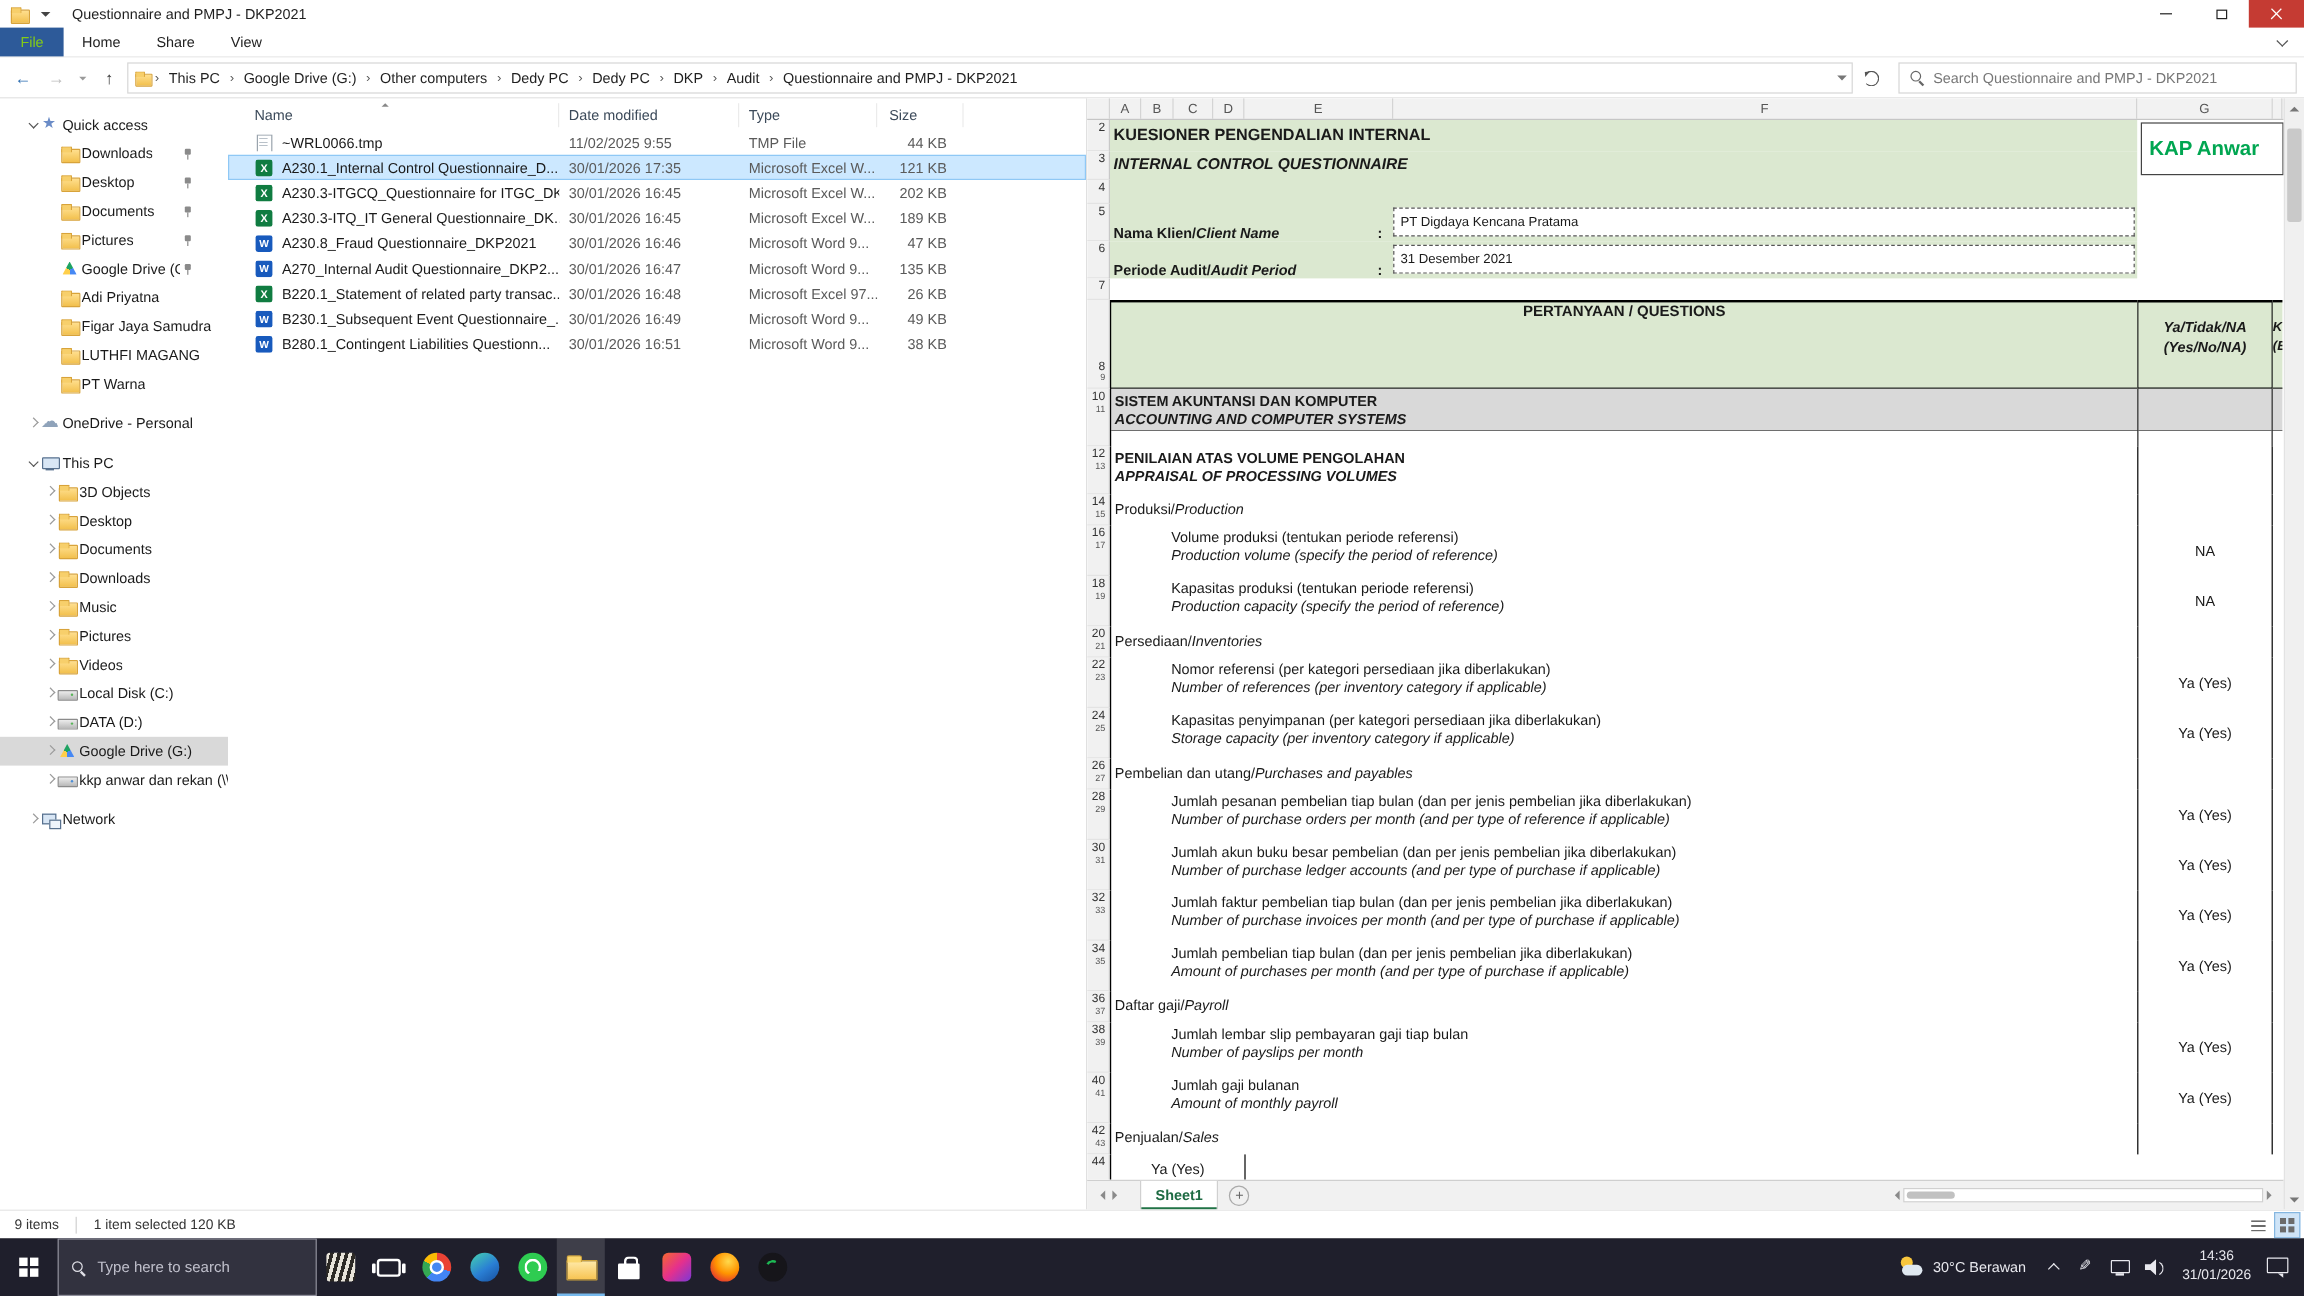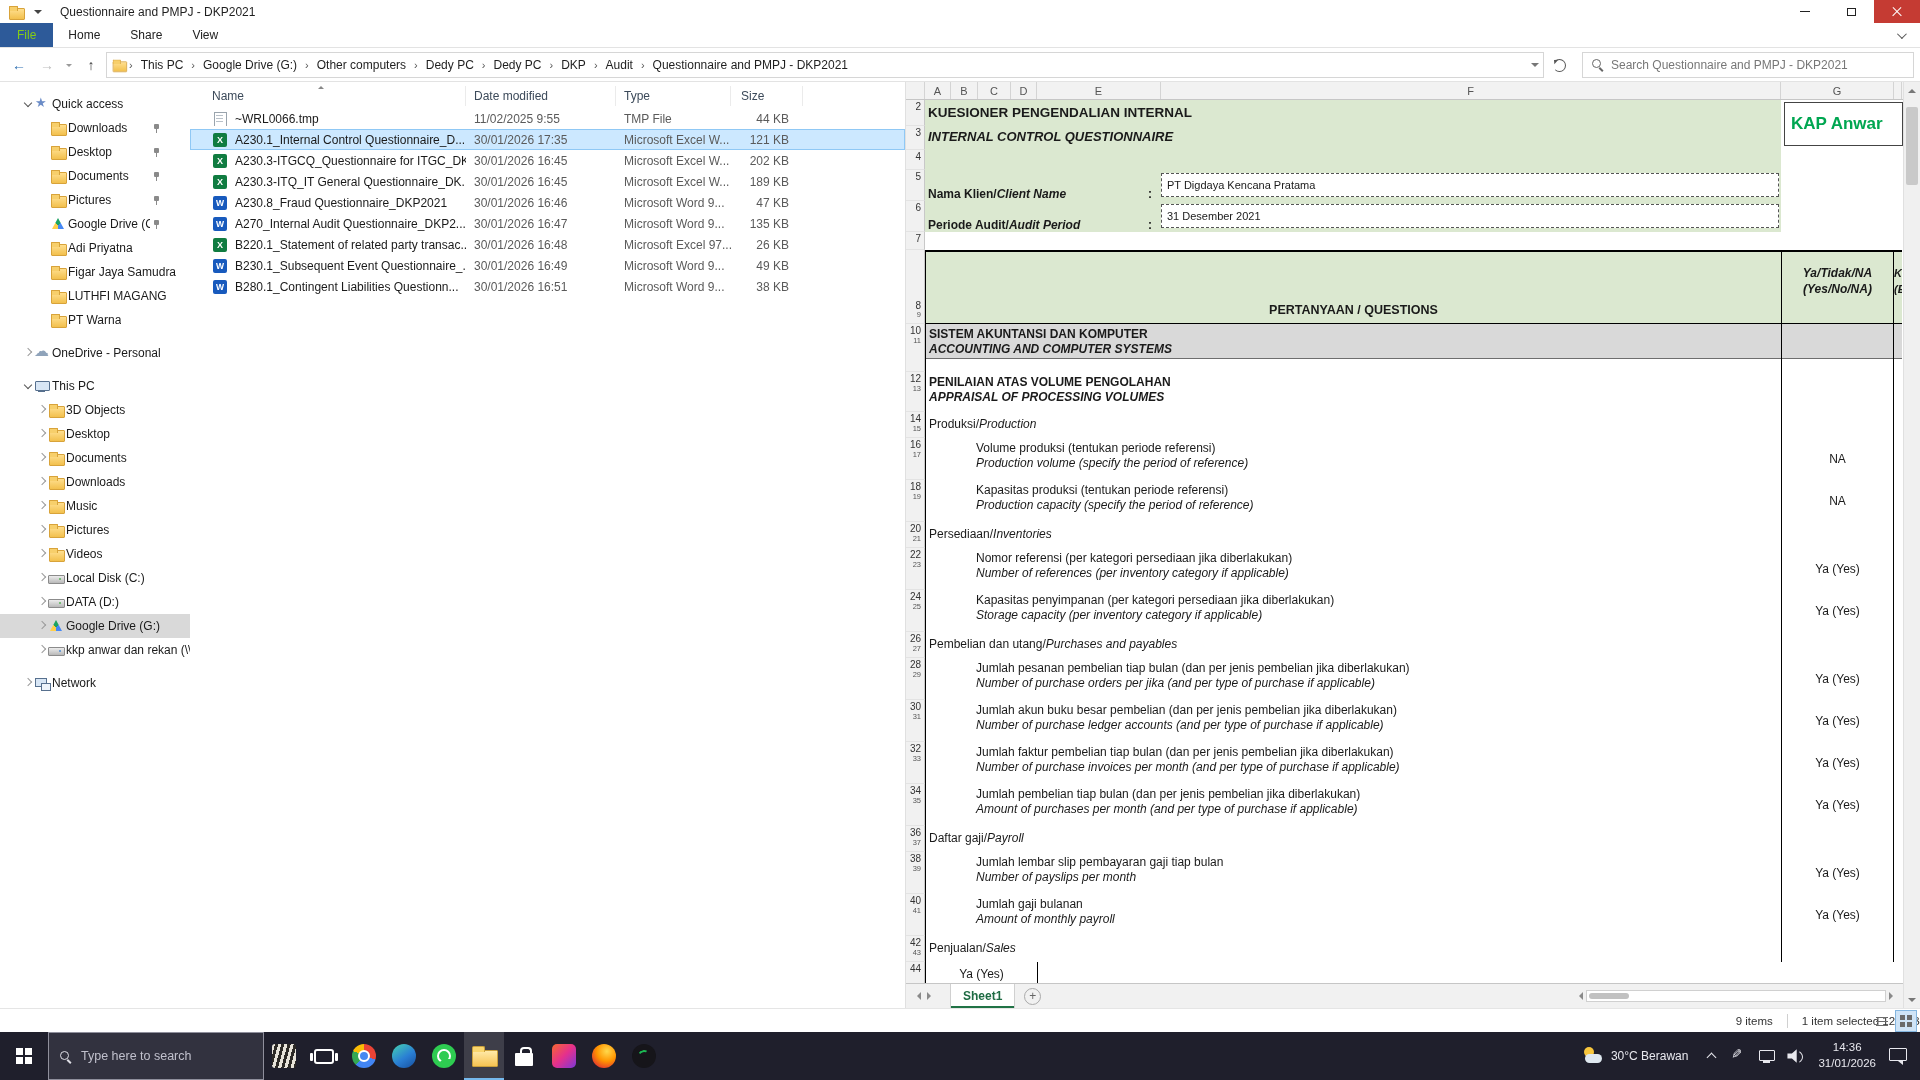--- a/index.html
+++ b/index.html
@@ -140,21 +140,21 @@
   .sh-title { font-weight:bold; font-size:13.5px; padding:5px 0 0 3px; }
   .sh-subtitle { font-weight:bold; font-style:italic; font-size:13px; padding:3px 0 0 3px; }
   .t-field .sh-content { display:flex; align-items:flex-end; }
   .sh-label { display:flex; width:233px; font-weight:bold; padding-left:3px; }
   .sh-label .len { font-style:italic; }
   .sh-label .lcolon { margin-left:auto; padding-right:6px; }
   .sh-valuebox { position:absolute; left:236px; top:3px; width:618px; height:24px; background:#fff; border:1px dashed #555;
     display:flex; align-items:center; padding-left:5px; font-size:11px; font-weight:normal; }
 
   .t-qheader .sh-content,.t-qheader .sh-ans,.t-qheader .sh-cut { background:#dbe8d0; border-top:2px solid #000; border-bottom:1px solid #000; }
-  .t-qheader .sh-content { display:flex; align-items:flex-end; justify-content:center; }
+  .t-qheader .sh-content { display:flex; justify-content:center; }
   .qh-label { font-weight:bold; font-size:12.5px; padding-bottom:6px; }
   .t-qheader .sh-ans { justify-content:center; padding-bottom:14px; font-weight:bold; font-style:italic; line-height:16px; }
   .t-qheader .sh-cut { display:flex; flex-direction:column; justify-content:center; padding-bottom:14px;
     font-weight:bold; font-style:italic; font-size:11px; line-height:16px; white-space:nowrap; }
   .t-qheader .sh-num { justify-content:flex-end; padding-bottom:4px; }
 
   .t-section .sh-content,.t-section .sh-ans,.t-section .sh-cut {
     background:linear-gradient(to bottom,#d9d9d9 0,#d9d9d9 34px,#6e6e6e 34px,#6e6e6e 35px,#fff 35px); }
   .l1 { font-weight:bold; padding:3px 0 0 3px; line-height:15px; white-space:nowrap; }
   .l2 { font-weight:bold; font-style:italic; padding-left:3px; line-height:15px; white-space:nowrap; }
@@ -183,21 +183,21 @@
 
   .pv-scroll { width:17px; flex:none; background:#f0f0f0; border-left:1px solid #e0e0e0; display:flex; flex-direction:column; }
   .vs-btn { height:17px; display:flex; align-items:center; justify-content:center; flex:none; }
   .vs-btn.up::before { content:""; border:4px solid transparent; border-bottom-color:#777; margin-top:-4px; }
   .vs-btn.down::before { content:""; border:4px solid transparent; border-top-color:#777; margin-bottom:-4px; }
   .vs-track { flex:1; position:relative; }
   .vs-thumb { position:absolute; left:2px; right:2px; top:8px; height:78px; background:#c9c9c9; border-radius:2px; }
 
   
   .statusbar { height:24px; flex:none; border-top:1px solid #e5e5e5; display:flex; align-items:center;
-    padding-left:12px; gap:14px; font-size:11.5px; color:#333; position:relative; background:#fff;justify-content:flex-end; }
+    padding-left:12px; gap:14px; font-size:11.5px; color:#333; position:relative; background:#fff; }
   .sb-sep { width:1px; height:14px; background:#d0d0d0; }
   .sb-right { position:absolute; right:3px; top:0; bottom:0; display:flex; align-items:center; }
   .sb-view { width:22px; height:22px; position:relative; margin-left:2px; }
   .sb-view.active { background:#cfe4f7; outline:1px solid #84b6e0; outline-offset:-1px; }
   .v-list::before { content:""; position:absolute; left:5px; right:5px; top:7px; height:9px;
     background:repeating-linear-gradient(to bottom,#6b6b6b 0 1.5px,transparent 1.5px 4px); }
   .v-thumb::before { content:""; position:absolute; left:5px; top:5px; width:5px; height:5px; background:#6b6b6b;
     box-shadow:7px 0 0 #6b6b6b,0 7px 0 #6b6b6b,7px 7px 0 #6b6b6b; }
 
   
@@ -750,21 +750,21 @@
             <div class="sh-ans"></div>
             <div class="sh-cut"></div>
           </div>
           <div class="sh-row t-question bordered">
             <div class="sh-num">
               <div class="n1">28</div>
               <div class="n2">29</div>
             </div>
             <div class="sh-content">
               <div class="q1">Jumlah pesanan pembelian tiap bulan (dan per jenis pembelian jika diberlakukan)</div>
-              <div class="q2">Number of purchase orders per jika (and per type of purchase if applicable)</div>
+              <div class="q2">Number of purchase orders per month (and per type of reference if applicable)</div>
             </div>
             <div class="sh-ans">
               <div class="ansv">Ya (Yes)</div>
             </div>
             <div class="sh-cut"></div>
           </div>
           <div class="sh-row t-question bordered">
             <div class="sh-num">
               <div class="n1">30</div>
               <div class="n2">31</div>

